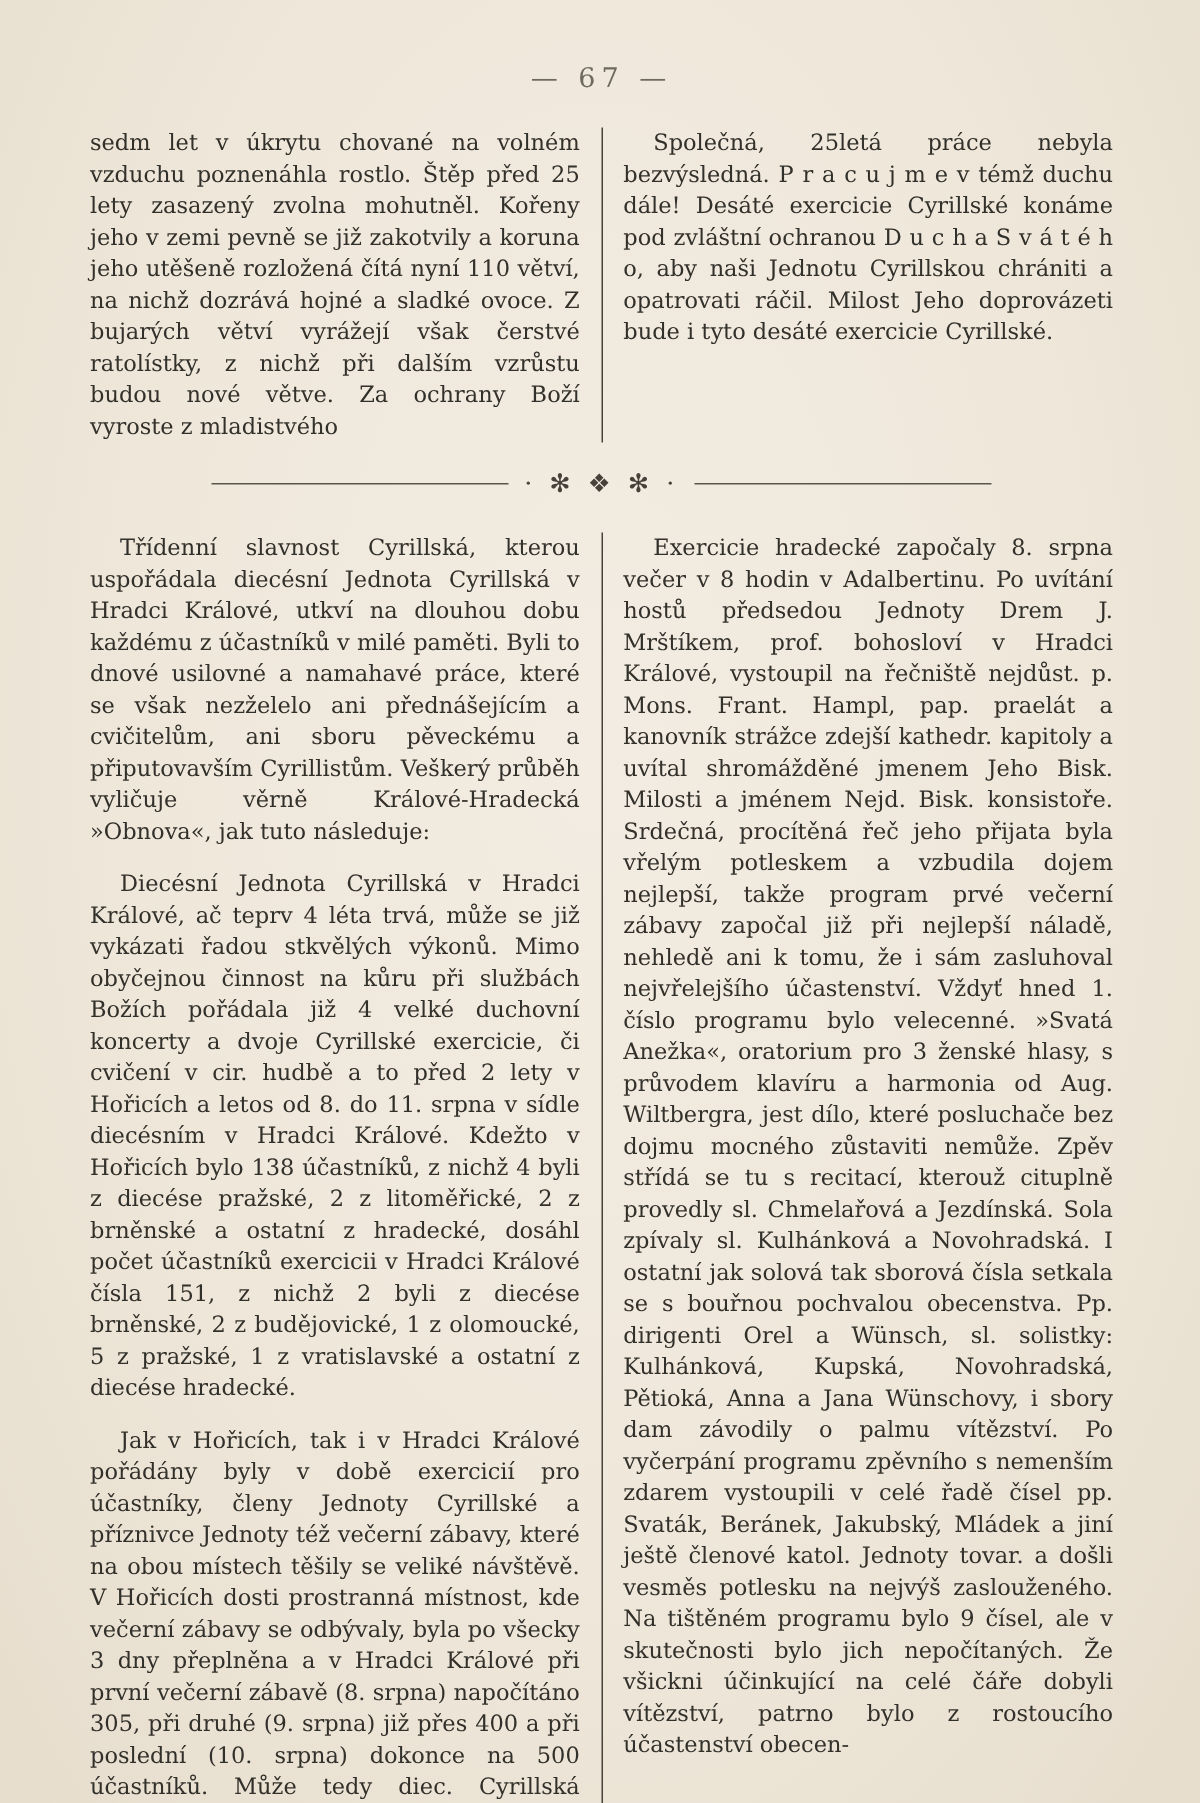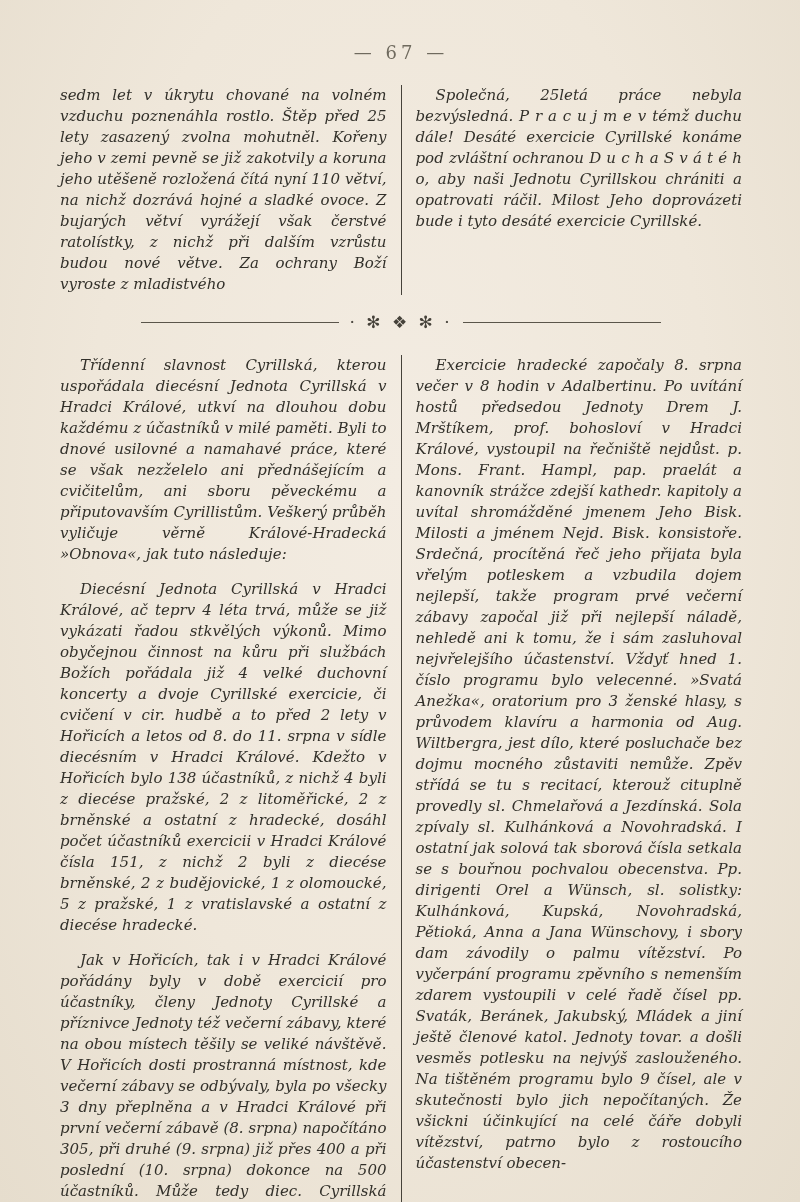--- a/index.html
+++ b/index.html
@@ -36,21 +36,21 @@
   }
   .col {
     flex: 1 1 0;
     font-size: 15px;
     line-height: 21px;
     text-align: justify;
     text-justify: inter-word;
   }
   .col.left  { padding-right: 14px; border-right: 1.5px solid #46423a; }
   .col.right { padding-left: 14px; }
-  .col p { margin: 0; text-indent: 20px; font-style: italic; }
+  .col p { margin: 0; text-indent: 20px; }
   .col p.cont { text-indent: 0; }
   .col p + p { margin-top: 14px; }
 
   .ornament-divider {
     display: flex;
     align-items: center;
     justify-content: center;
     margin: 14px auto 6px auto;
     width: 520px;
     height: 26px;

